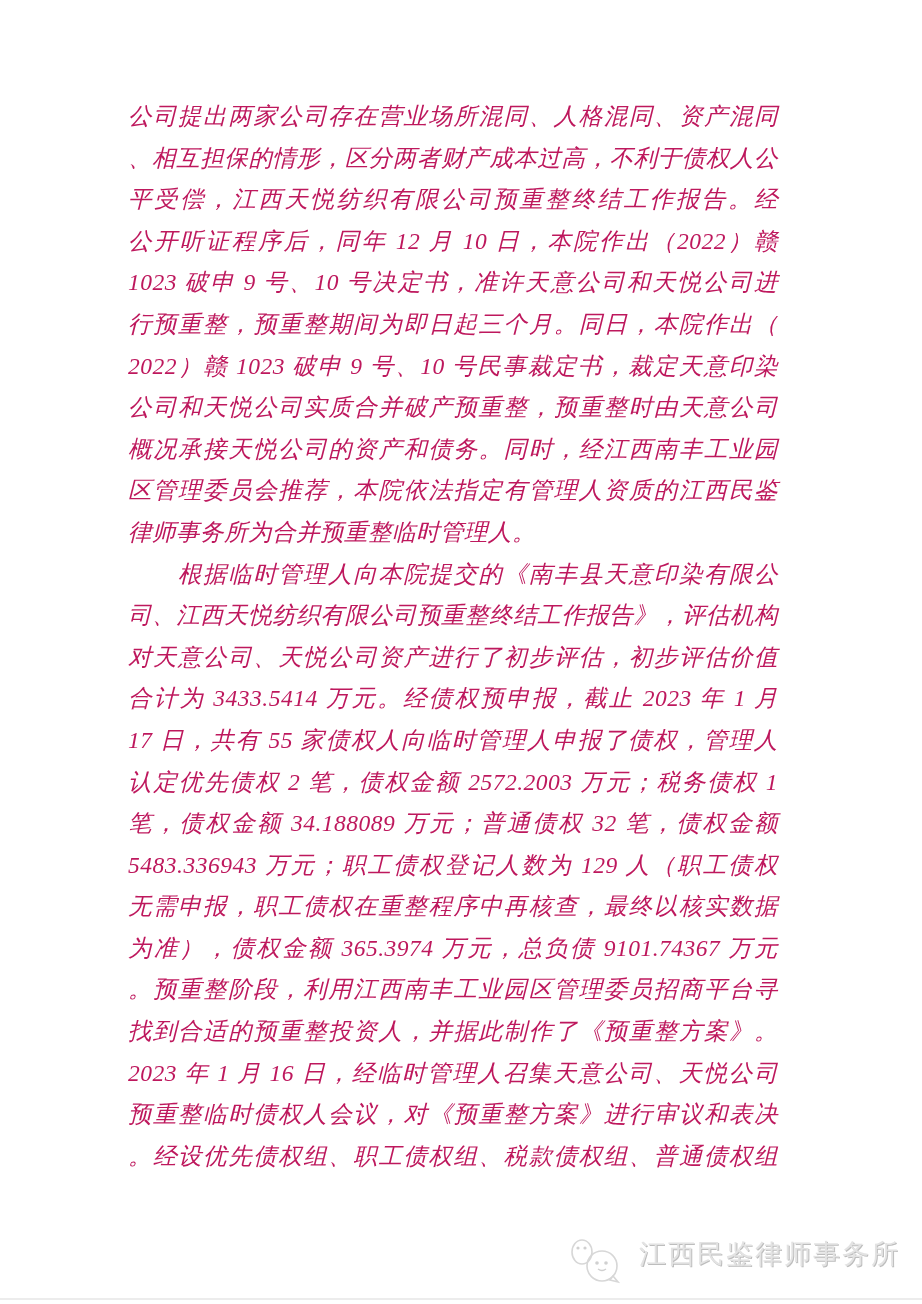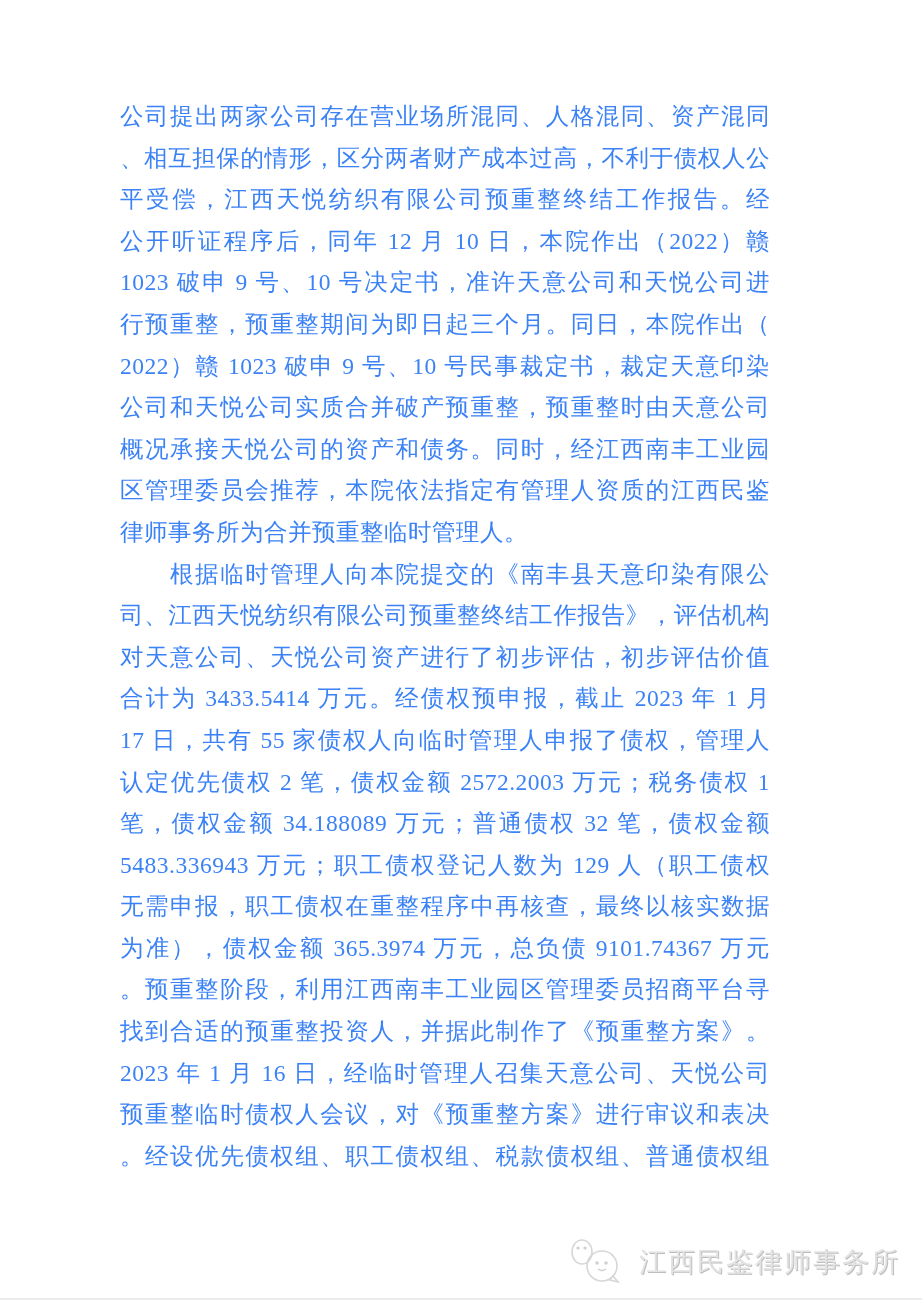--- a/index.html
+++ b/index.html
@@ -11,43 +11,43 @@
     position: relative;
     width: 922px;
     height: 1304px;
     background: #ffffff;
     overflow: hidden;
     font-family: "Liberation Serif", serif;
   }
   #body-text {
     position: absolute;
     top: 96px;
-    left: 120px;
+    left: 128px;
     width: 650px;
-    color: #3b82f6;
+    color: #be185d;
+    font-style: italic;
   }
   .line {
     height: 41.6px;
     line-height: 41.6px;
     font-size: 23.5px;
     white-space: nowrap;
     text-align: justify;
     text-align-last: justify;
     text-justify: inter-character;
     letter-spacing: 0.5px;
   }
   .line.pend {
     text-align-last: left;
   }
   #watermark {
     position: absolute;
     right: 22px;
     bottom: 16px;
     display: flex;
-    align-items: center;
     gap: 14px;
     user-select: none;
   }
   #watermark .wm-text {
     font-size: 27px;
     letter-spacing: 2px;
     color: #e3e3e3;
     text-shadow: 1px 1px 0 #bdbdbd, -1px -1px 0 #ffffff;
     font-family: "Liberation Serif", serif;
   }

